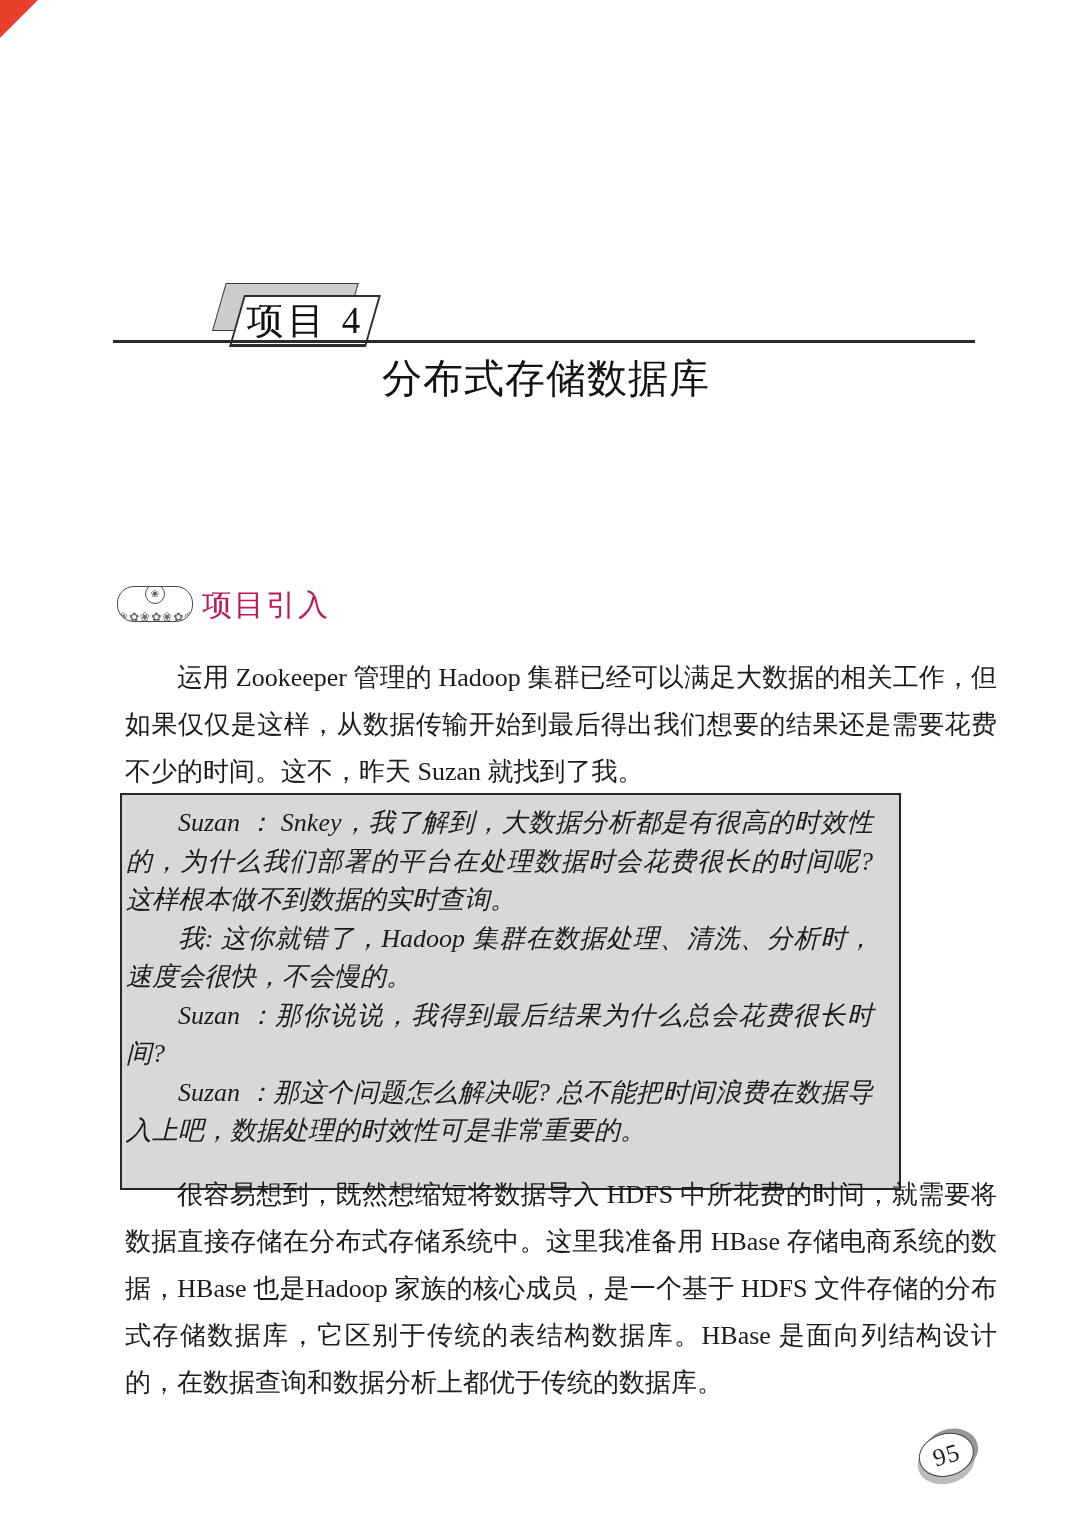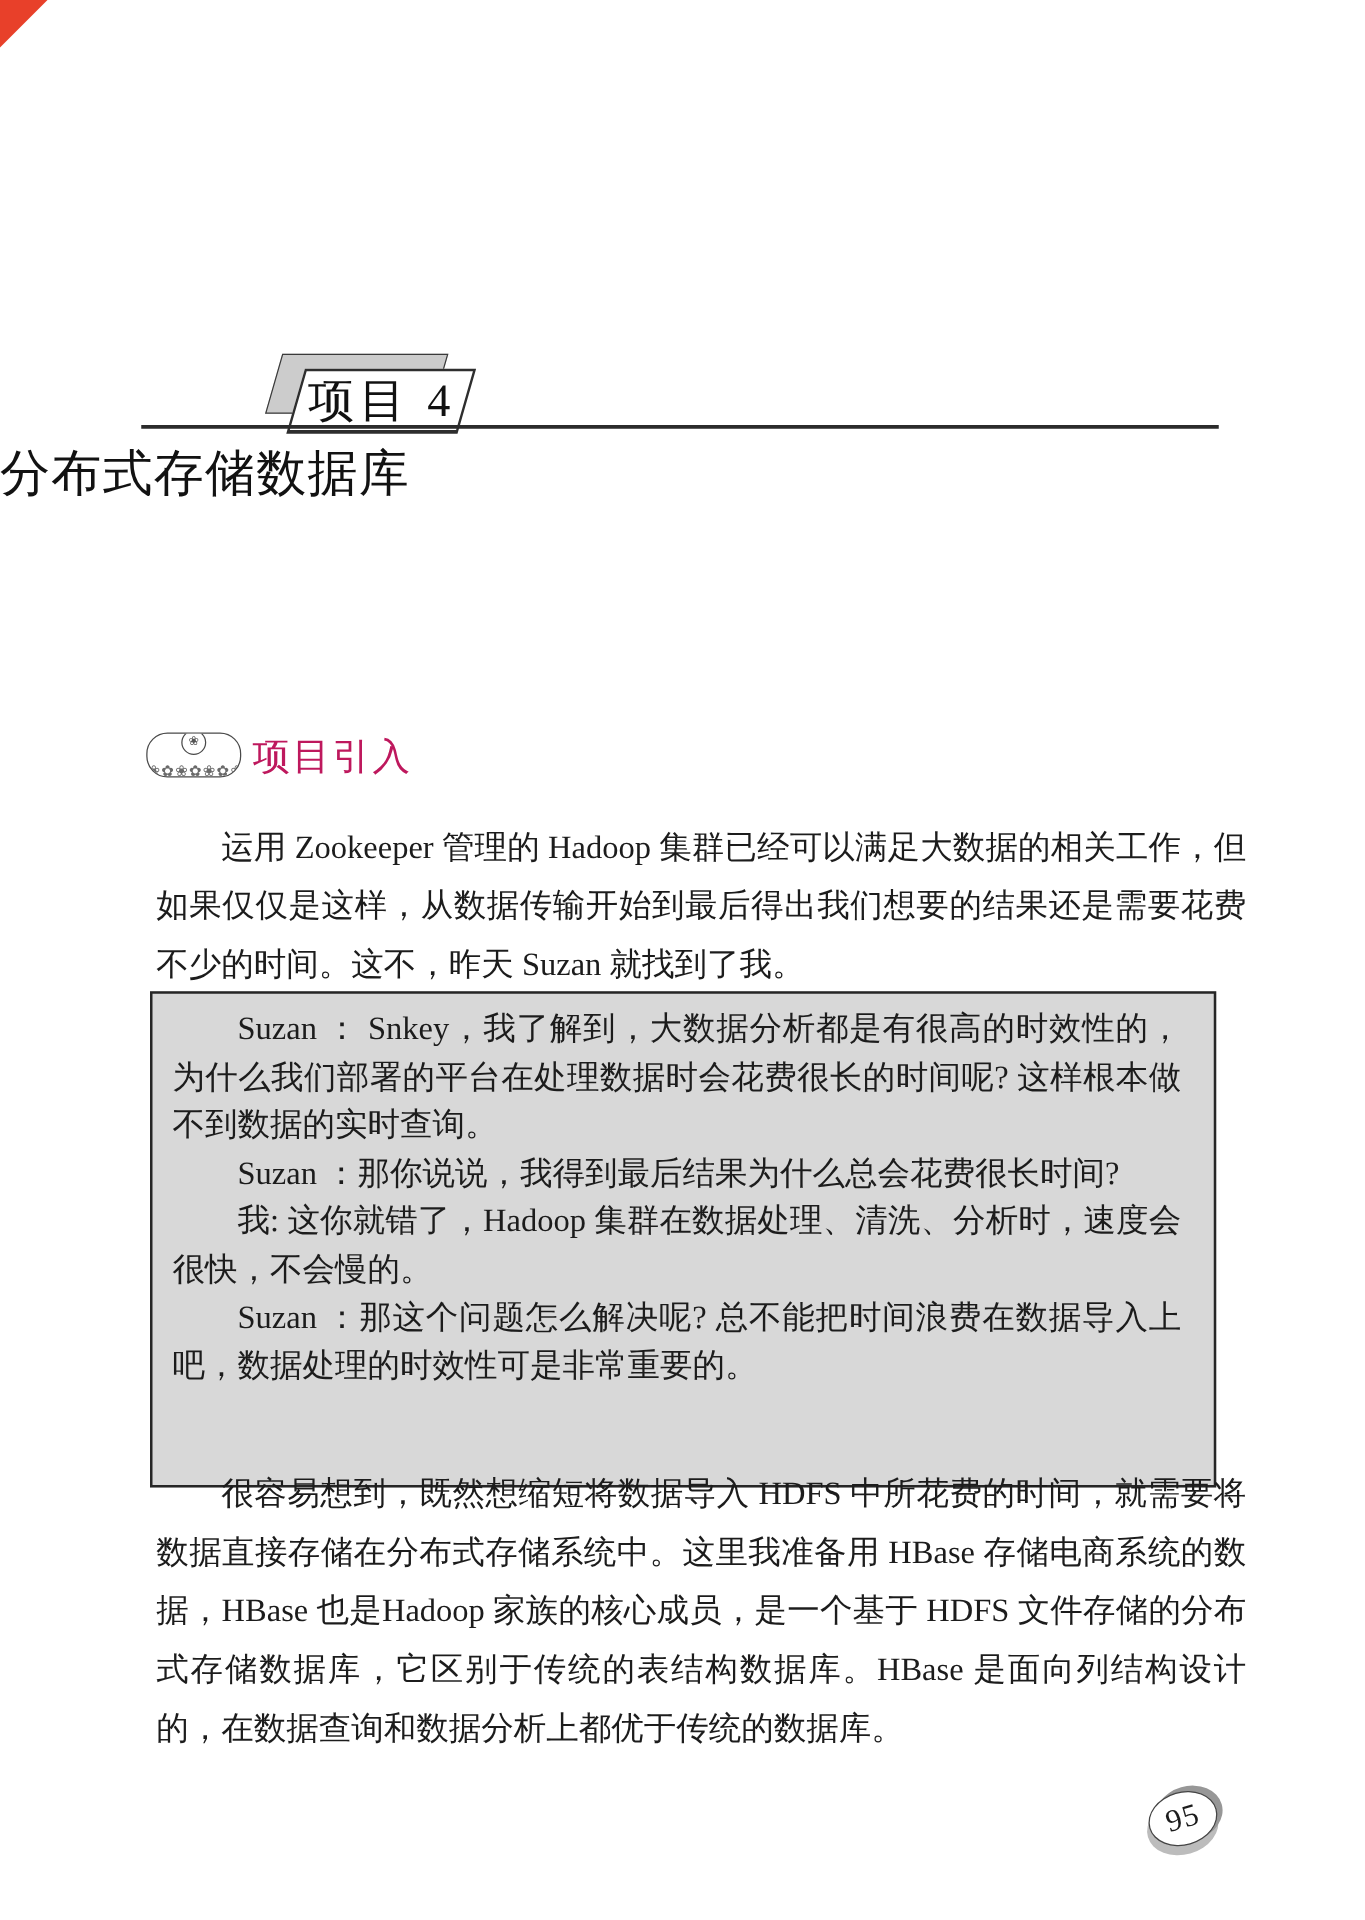--- a/index.html
+++ b/index.html
@@ -24,21 +24,21 @@
     transform:skewX(-16deg);transform-origin:left bottom;
     display:flex;align-items:center;justify-content:center;
   }
   .tab-label{
     transform:skewX(16deg);font-size:37px;letter-spacing:4px;color:#111111;white-space:nowrap;
   }
   .header-rule{
     position:absolute;left:113px;top:340px;width:862px;height:3px;background:#2b2b2b;
   }
   .chapter-title{
-    position:absolute;left:0;top:351px;width:1092px;
+    position:absolute;left:0;top:351px;width:1092px;text-align:center;
     font-size:40px;letter-spacing:1px;color:#121212;
   }
   
   .section-badge{
     position:absolute;left:117px;top:586px;width:74px;height:34px;
     border:1.5px solid #4a4a4a;border-radius:17px;background:#ffffff;overflow:hidden;
   }
   .badge-top-circle{
     position:absolute;left:27px;top:-3px;width:18px;height:18px;border:1.2px solid #4a4a4a;
     border-radius:50%;background:#fff;display:flex;align-items:center;justify-content:center;
@@ -55,23 +55,23 @@
   
   .body-par{
     position:absolute;left:113px;width:872px;margin:12px;
     font-size:26px;line-height:47px;text-align:justify;text-align-last:left;
     text-indent:52px;color:#1c1c1c;
   }
   .par-intro{top:642px;}
   .par-closing{top:1159px;}
   
   .dialogue-box{
-    position:absolute;left:120px;top:793px;width:853px;height:397px;
+    position:absolute;left:120px;top:793px;width:781px;height:397px;
     background:#d8d8d8;border:2.5px solid #262626;box-sizing:border-box;
-    padding:9px 26px 0 16px;overflow:hidden;
+    padding:9px 26px 0 4px;overflow:hidden;font-style:italic;
   }
   .dialogue-box p{
     margin:0;font-size:26px;line-height:38.5px;text-align:justify;text-align-last:left;
     text-indent:52px;color:#1c1c1c;
   }
   
   .pagenum-badge{
     position:absolute;left:916px;top:1430px;width:64px;height:54px;
     transform:rotate(-16deg);
   }
@@ -108,22 +108,22 @@
   <div class="section-badge">
     <div class="badge-top-circle">❀</div>
     <div class="badge-flowers">❀✿❀✿❀✿❀</div>
   </div>
   <div class="section-heading">项目引入</div>
 
   <p class="body-par par-intro">运用 Zookeeper 管理的 Hadoop 集群已经可以满足大数据的相关工作，但如果仅仅是这样，从数据传输开始到最后得出我们想要的结果还是需要花费不少的时间。这不，昨天 Suzan 就找到了我。</p>
 
   <div class="dialogue-box">
     <p>Suzan ： Snkey，我了解到，大数据分析都是有很高的时效性的，为什么我们部署的平台在处理数据时会花费很长的时间呢? 这样根本做不到数据的实时查询。</p>
+    <p>我: 这你就错了，Hadoop 集群在数据处理、清洗、分析时，速度会很快，不会慢的。</p>
     <p>Suzan ：那你说说，我得到最后结果为什么总会花费很长时间?</p>
-    <p>我: 这你就错了，Hadoop 集群在数据处理、清洗、分析时，速度会很快，不会慢的。</p>
     <p>Suzan ：那这个问题怎么解决呢? 总不能把时间浪费在数据导入上吧，数据处理的时效性可是非常重要的。</p>
 
   </div>
 
   <p class="body-par par-closing">很容易想到，既然想缩短将数据导入 HDFS 中所花费的时间，就需要将数据直接存储在分布式存储系统中。这里我准备用 HBase 存储电商系统的数据，HBase 也是Hadoop 家族的核心成员，是一个基于 HDFS 文件存储的分布式存储数据库，它区别于传统的表结构数据库。HBase 是面向列结构设计的，在数据查询和数据分析上都优于传统的数据库。</p>
 
   <div class="pagenum-badge">
     <div class="pagenum-crescent"></div>
     <div class="pagenum-swoosh"></div>
     <div class="pagenum-face">

